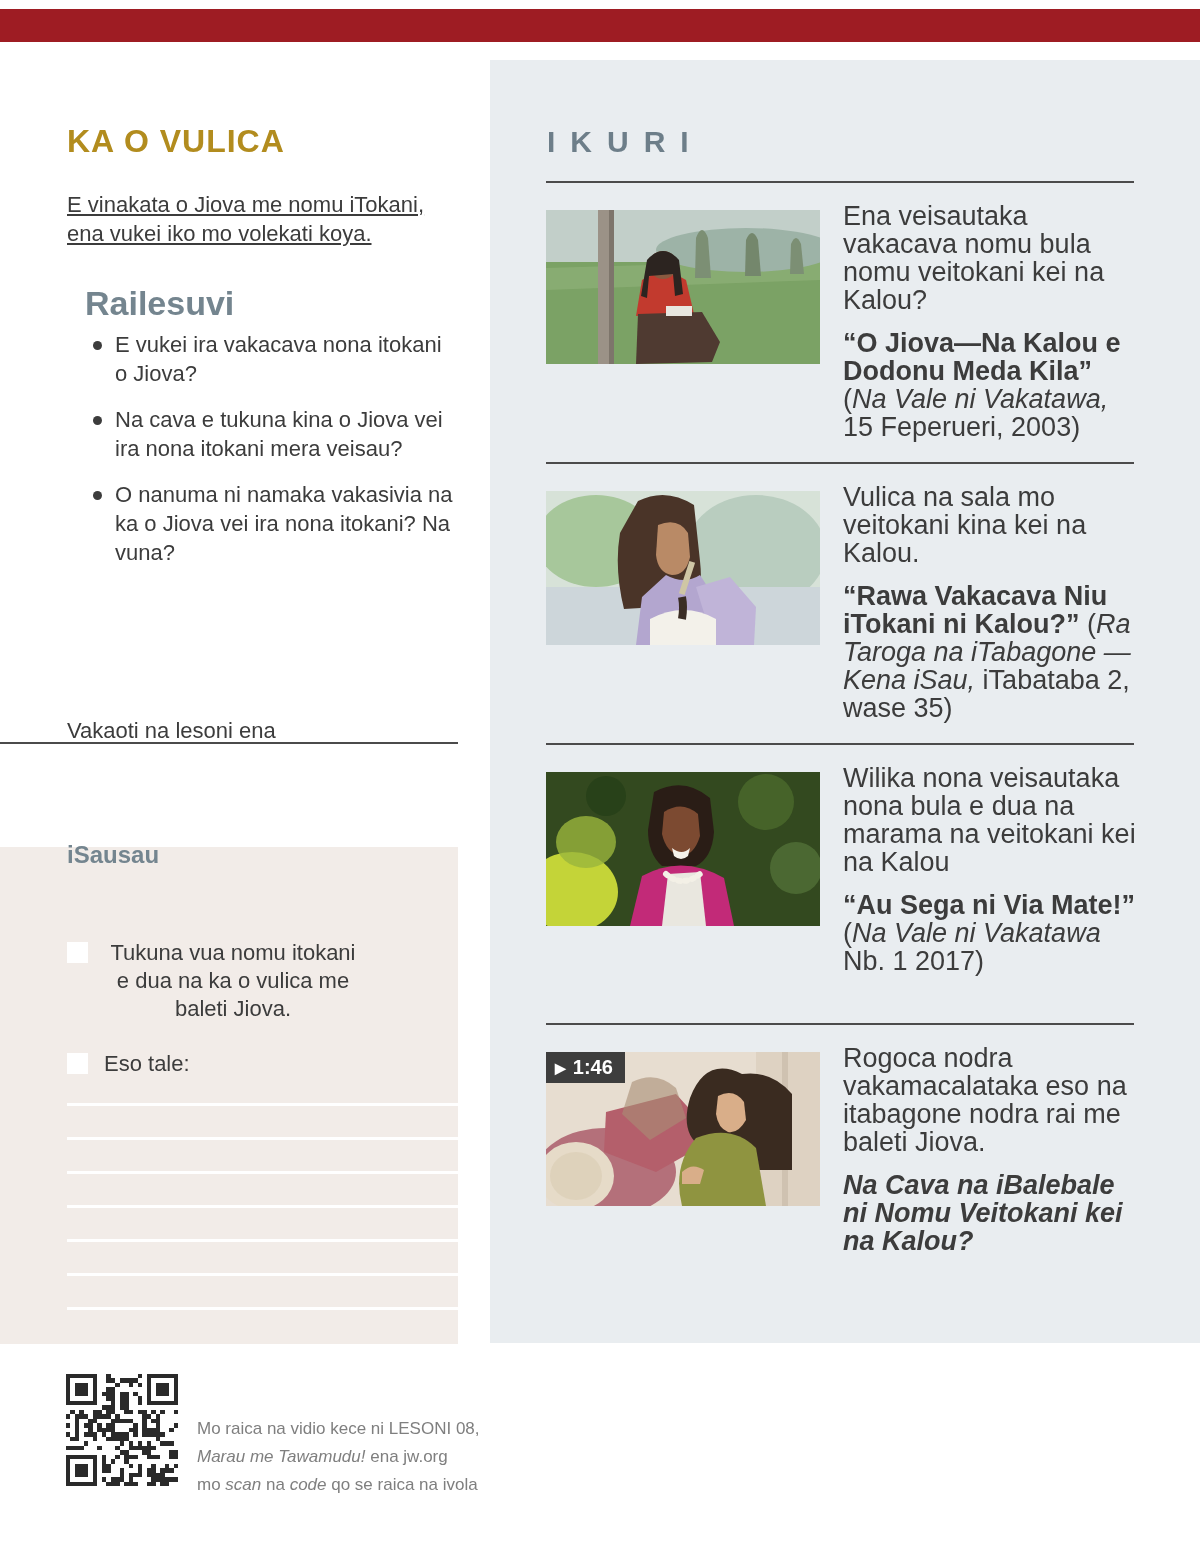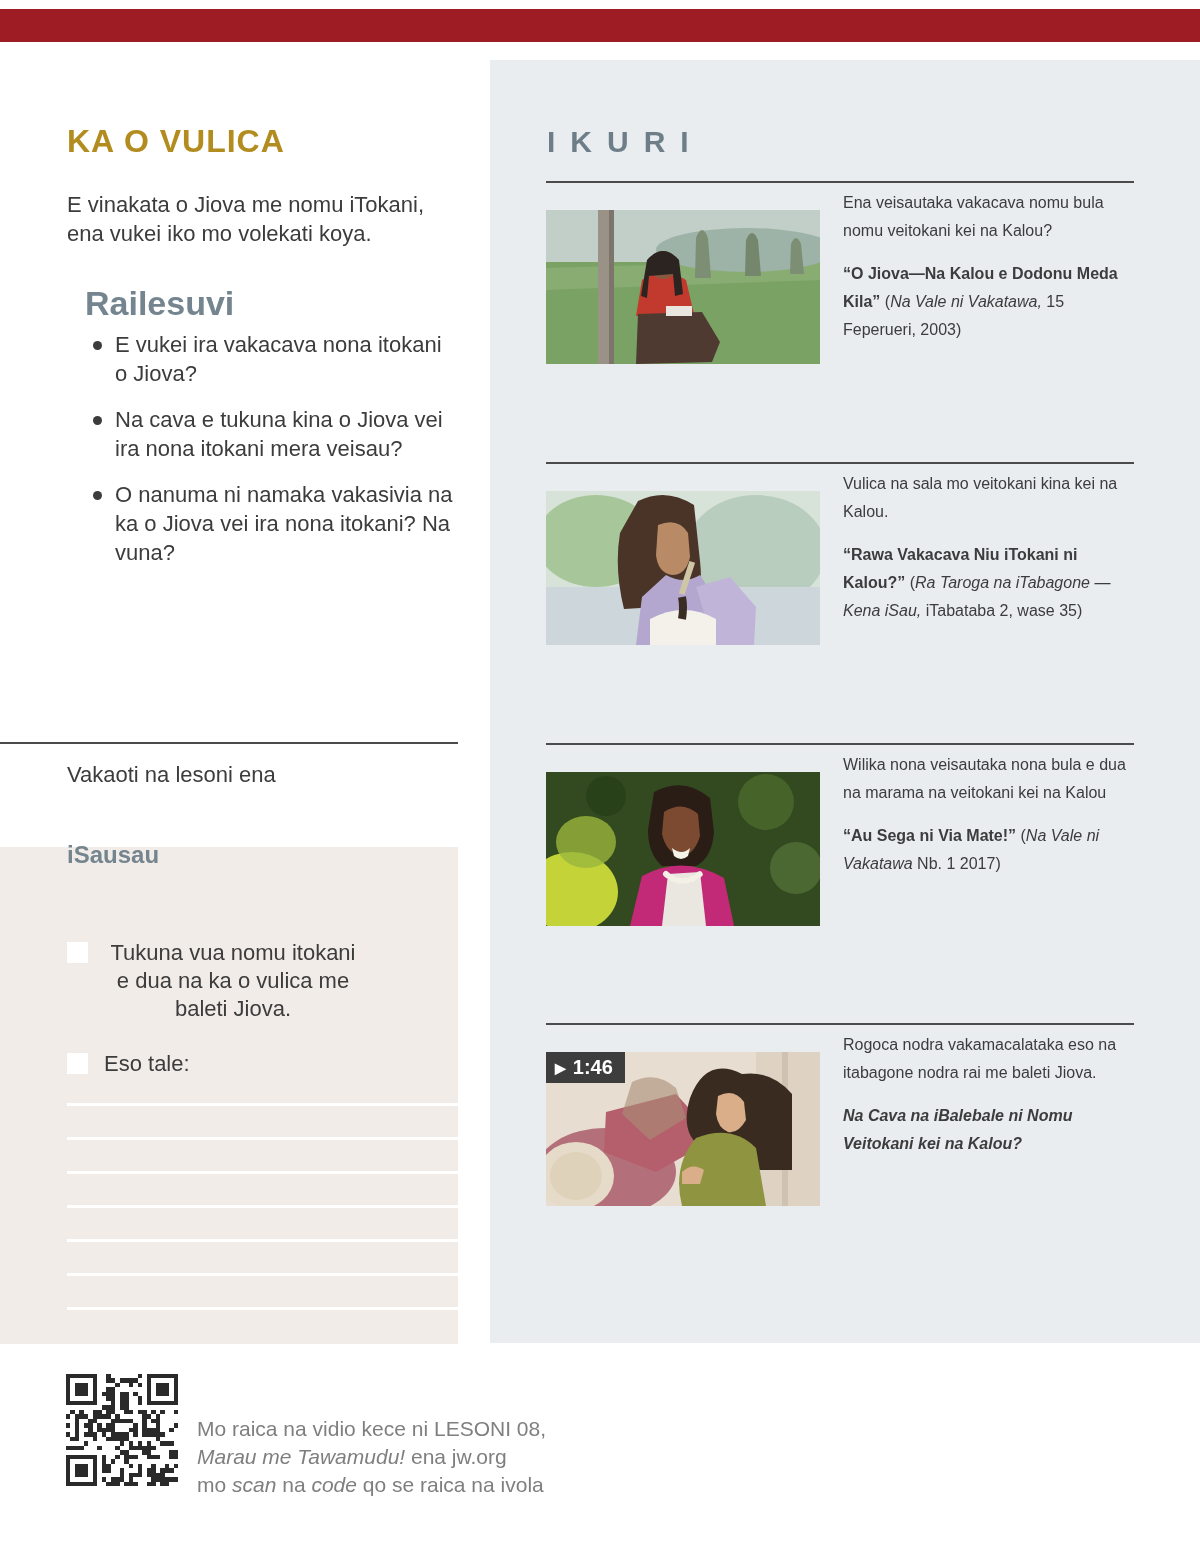--- a/index.html
+++ b/index.html
@@ -6,55 +6,55 @@
   body{
     width:1200px;height:1543px;position:relative;background:#ffffff;
     font-family:"Liberation Sans", sans-serif;color:#3c3c3c;overflow:hidden;
     -webkit-font-smoothing:antialiased;
   }
   .abs{position:absolute;}
   
   .accent-bar{left:0;top:9px;width:1200px;height:33px;background:#9e1c23;}
   
   .lesson-title{left:67px;top:102px;font-size:32px;font-weight:bold;letter-spacing:1px;color:#b28c1e;}
-  .intro{left:67px;top:168px;width:372px;font-size:22px;line-height:29px;color:#3c3c3c;}
+  .intro{left:67px;top:168px;width:372px;font-size:22px;line-height:29px;color:#3c3c3c;text-decoration:underline;}
   .section-head{font-weight:bold;color:#74858f;font-size:34px;letter-spacing:0;}
   .review-head{left:85px;top:256px;}
   .review-list{left:67px;top:330px;width:392px;margin:0;padding:0;list-style:none;}
   .review-list li{position:relative;padding-left:48px;width:344px;font-size:22px;line-height:29px;margin-bottom:17px;}
   .review-list li::before{content:"";position:absolute;left:26px;top:11px;width:9px;height:9px;border-radius:50%;background:#3c3c3c;}
   .left-rule{left:0;top:742px;width:458px;height:2px;background:#4b4b4b;}
-  .complete-by{left:67px;top:762px;font-size:22px;color:#3c3c3c;}
+  .complete-by{left:67px;top:718px;font-size:22px;color:#3c3c3c;}
   
   .goal-box{left:0;top:847px;width:458px;height:497px;background:#f2ece8;}
   .goal-head{left:67px;top:821px;font-size:24px;}
   .goal-row{left:67px;display:flex;align-items:flex-start;}
   .goal-row-1{top:939px;text-align:center;}
   .goal-row-2{top:1050px;}
   .checkbox{width:21px;height:21px;background:#ffffff;flex:0 0 21px;margin-top:3px;}
   .goal-text{margin-left:16px;width:258px;font-size:22px;line-height:28px;color:#3c3c3c;}
   .write-line{left:67px;width:391px;height:3px;background:#ffffff;}
   
   .panel{left:490px;top:60px;width:710px;height:1283px;background:#e9edf0;}
   .panel-head{left:547px;top:100px;font-size:30px;font-weight:bold;letter-spacing:15px;color:#6d7e89;}
   .entry{position:absolute;left:546px;width:588px;border-top:2px solid #4b4b4b;}
   .entry-photo{position:absolute;left:0;top:27px;width:274px;height:154px;overflow:hidden;background:#cfd6d2;}
   .entry-photo svg{display:block;width:274px;height:154px;}
-  .entry-text{margin-left:297px;padding-top:6px;width:295px;font-size:16px;line-height:28px;}
+  .entry-text{margin-left:297px;padding-top:6px;width:295px;font-size:27px;line-height:28px;margin-top:13px;}
   .entry-text .question{margin:0 0 15px 0;}
   .entry-text .ref{margin:0;font-weight:bold;}
   .entry-text .ref .plain{font-weight:normal;}
   .entry-text .ref .ital{font-weight:normal;font-style:italic;}
   .entry-text .ref.bold-italic{font-style:italic;}
   .video-badge{position:absolute;left:0;top:27px;height:31px;background:#3d3d3d;color:#ffffff;
     display:flex;align-items:center;padding:0 12px 0 9px;font-size:20px;font-weight:bold;}
   .video-badge .play{font-size:14px;margin-right:7px;}
   
   .qr{left:66px;top:1374px;width:112px;height:112px;}
-  .qr-caption{left:197px;top:1415px;font-size:21px;line-height:28px;color:#7f7f7f;}
+  .qr-caption{left:197px;top:1415px;font-size:17px;line-height:28px;color:#7f7f7f;}
   .qr-caption .ital{font-style:italic;}
 </style>
 </head>
 <body>
 
 <div class="abs accent-bar"></div>
 
 <h1 class="abs lesson-title">KA O VULICA</h1>
 <p class="abs intro">E vinakata o Jiova me nomu iTokani, ena vukei iko mo volekati koya.</p>
 

